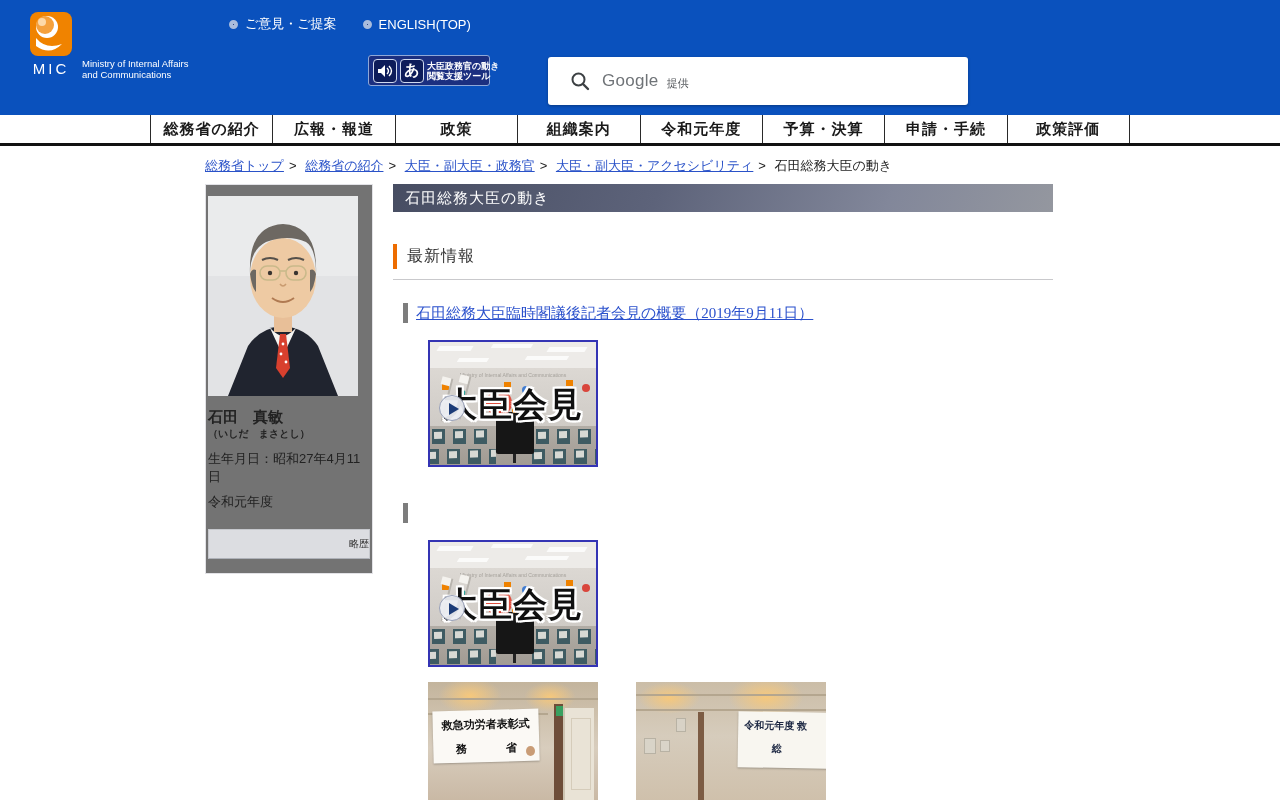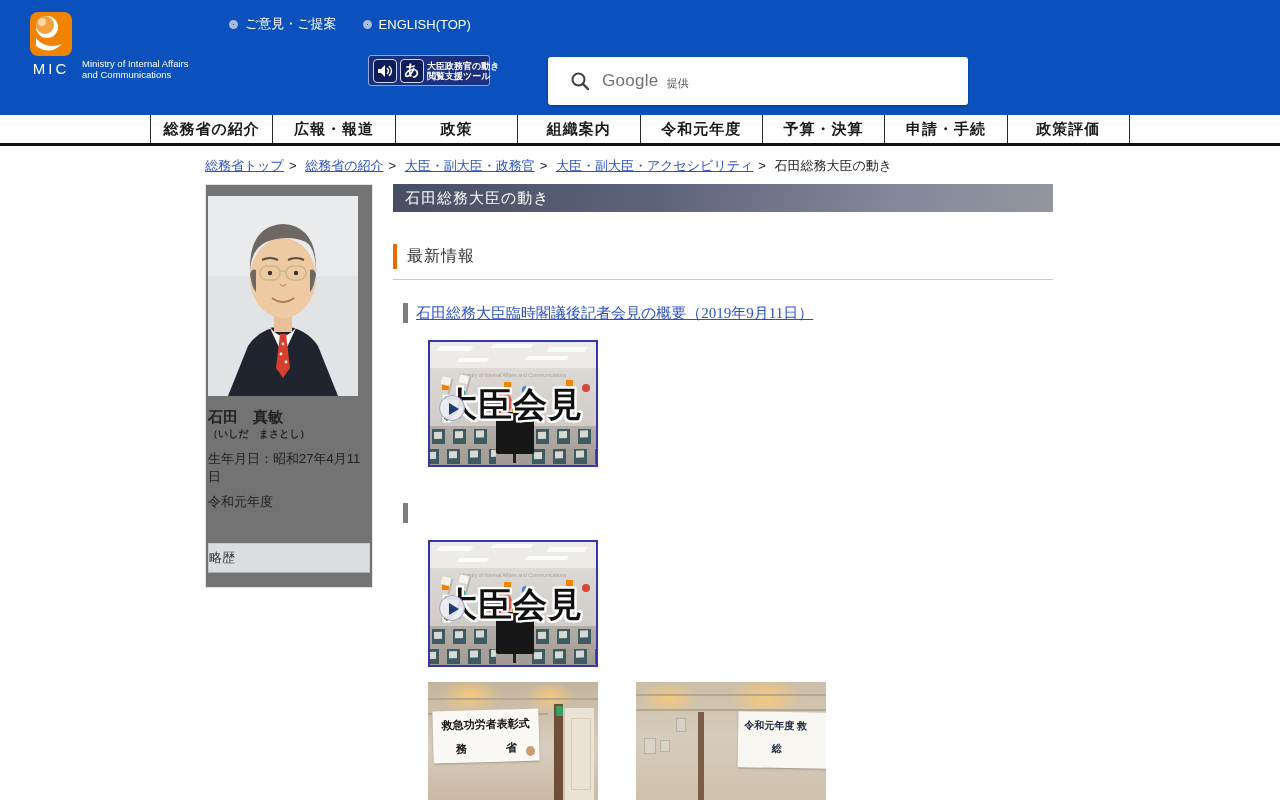--- a/index.html
+++ b/index.html
@@ -48,21 +48,21 @@
   
   .content { display:flex; margin-left:205px; gap:20px; align-items:flex-start; }
 
   
   .sidebar { width:168px; background:#737373; border:1px solid #e2e2e6; padding:11px 2px 14px; }
   .portrait { width:150px; height:200px; display:block; }
   .m-name { margin-top:12px; font-size:15px; font-weight:bold; color:#222; }
   .m-kana { font-size:10px; font-weight:bold; color:#222; }
   .m-birth { margin-top:9px; font-size:13px; color:#222; }
   .m-origin { margin-top:7px; font-size:13px; color:#222; }
-  .profile-btn { margin-top:32px; display:block; height:30px; line-height:28px; text-align:left; background:#dcdde1; border:1px solid #c6c8cd; border-bottom-color:#aeb1b8; font-size:13px; color:#333; text-decoration:none; cursor:pointer; }
+  .profile-btn { margin-top:18px; display:block; height:30px; line-height:28px; text-align:right; background:#dcdde1; border:1px solid #c6c8cd; border-bottom-color:#aeb1b8; font-size:10px; color:#333; text-decoration:none; cursor:pointer; }
 
   
   .main { width:660px; }
   .page-title { height:28px; line-height:28px; padding-left:12px; font-size:15px; font-weight:normal; color:#fff; letter-spacing:1px; background:linear-gradient(110deg,#474d62 0%, #5d637a 40%, #82879a 75%, #94979f 100%); }
   .section-head { margin-top:32px; display:flex; align-items:center; border-bottom:1px solid #c9c9cc; padding-bottom:10px; }
   .orange-bar { width:4px; height:25px; background:#ed6c00; margin-right:10px; flex:0 0 auto; }
   .section-label { font-size:16px; color:#333; letter-spacing:1px; }
 
   .link-row { margin:23px 0 0 10px; display:flex; align-items:center;font-family:Liberation Serif, serif; }
   .link-row.mt36 { margin-top:36px; }

